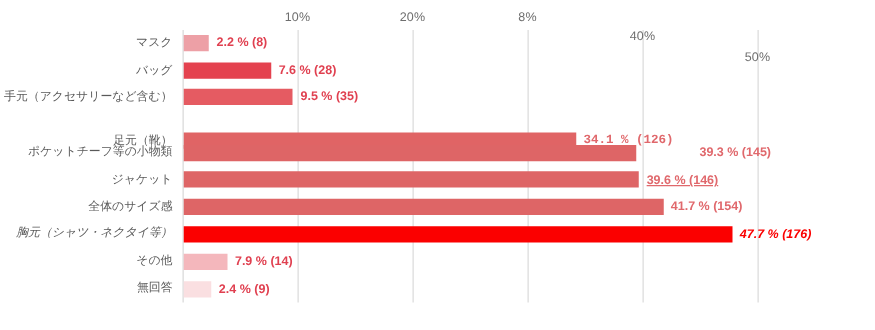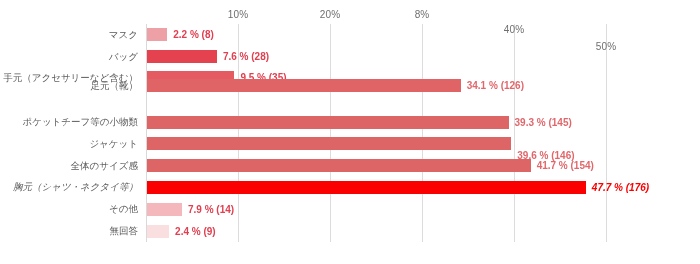--- a/index.html
+++ b/index.html
@@ -115,34 +115,34 @@
         <div class="row" style="top: 21.8px;">
           <div class="cat-label" style="top: 5.9px; width: 420px; left: -428px; text-align: right;">バッグ</div>
           <div class="bar" style="left: 1px; top: 4.4px; width: 69.92px; background: rgb(228, 66, 79);"></div>
           <div class="bar-value" style="left: 76.92px; top: 6.4px; color: rgb(224, 64, 80);">7.6 % (28)</div>
         </div>
         <div class="row" style="top: 43px;">
           <div class="cat-label" style="top: 5.9px; width: 420px; left: -428px; text-align: right;">手元（アクセサリーなど含む）</div>
           <div class="bar" style="left: 1px; top: 4.4px; width: 87.4px; background: rgb(229, 91, 98);"></div>
           <div class="bar-value" style="left: 94.4px; top: 6.4px; color: rgb(224, 64, 80);">9.5 % (35)</div>
         </div>
-        <div class="row" style="top: 51px;">
+        <div class="row" style="top: 78px; font-family: Liberation Mono, monospace;">
           <div class="cat-label" style="top: 5.9px; width: 420px; left: -428px; text-align: right;">足元（靴）</div>
           <div class="bar" style="left: 1px; top: 4.4px; width: 313.72px; background: rgb(224, 100, 101);"></div>
           <div class="bar-value" style="left: 320.72px; top: 6.4px; color: rgb(224, 104, 108);">34.1 % (126)</div>
         </div>
         <div class="row" style="top: 87.2px;">
           <div class="cat-label" style="top: 5.9px; width: 420px; left: -428px; text-align: right;">ポケットチーフ等の小物類</div>
           <div class="bar" style="left: 1px; top: 4.4px; width: 361.56px; background: rgb(222, 101, 102);"></div>
-          <div class="bar-value" style="left: 368.56px; top: 6.4px; color: rgb(224, 104, 108);">39.3 % (145)</div>
+          <div class="bar-value" style="left: 368.56px; top: 6.4px; color: rgb(224, 104, 108); padding-left: 45px;">39.3 % (145)</div>
         </div>
         <div class="row" style="top: 109px;">
           <div class="cat-label" style="top: 5.9px; width: 420px; left: -428px; text-align: right;">ジャケット</div>
           <div class="bar" style="left: 1px; top: 4.4px; width: 364.32px; background: rgb(222, 101, 102);"></div>
-          <div class="bar-value" style="left: 371.32px; top: 18px; color: rgb(224, 104, 108);">39.6 % (146)</div>
+          <div class="bar-value" style="left: 371.32px; top: 7px; color: rgb(224, 104, 108); text-decoration: underline;">39.6 % (146)</div>
         </div>
         <div class="row" style="top: 130.8px;">
           <div class="cat-label" style="top: 5.9px; width: 420px; left: -428px; text-align: right;">全体のサイズ感</div>
           <div class="bar" style="left: 1px; top: 4.4px; width: 383.64px; background: rgb(222, 101, 102);"></div>
           <div class="bar-value" style="left: 390.64px; top: 6.4px; color: rgb(224, 104, 108);">41.7 % (154)</div>
         </div>
         <div class="row" style="top: 152.6px; font-style: italic;">
           <div class="cat-label" style="top: 5.9px; width: 420px; left: -428px; text-align: right;">胸元（シャツ・ネクタイ等）</div>
           <div class="bar" style="left: 1px; top: 4.4px; width: 438.84px; background: rgb(251, 0, 0);"></div>
           <div class="bar-value" style="left: 445.84px; top: 6.4px; color: rgb(251, 0, 0);">47.7 % (176)</div>

